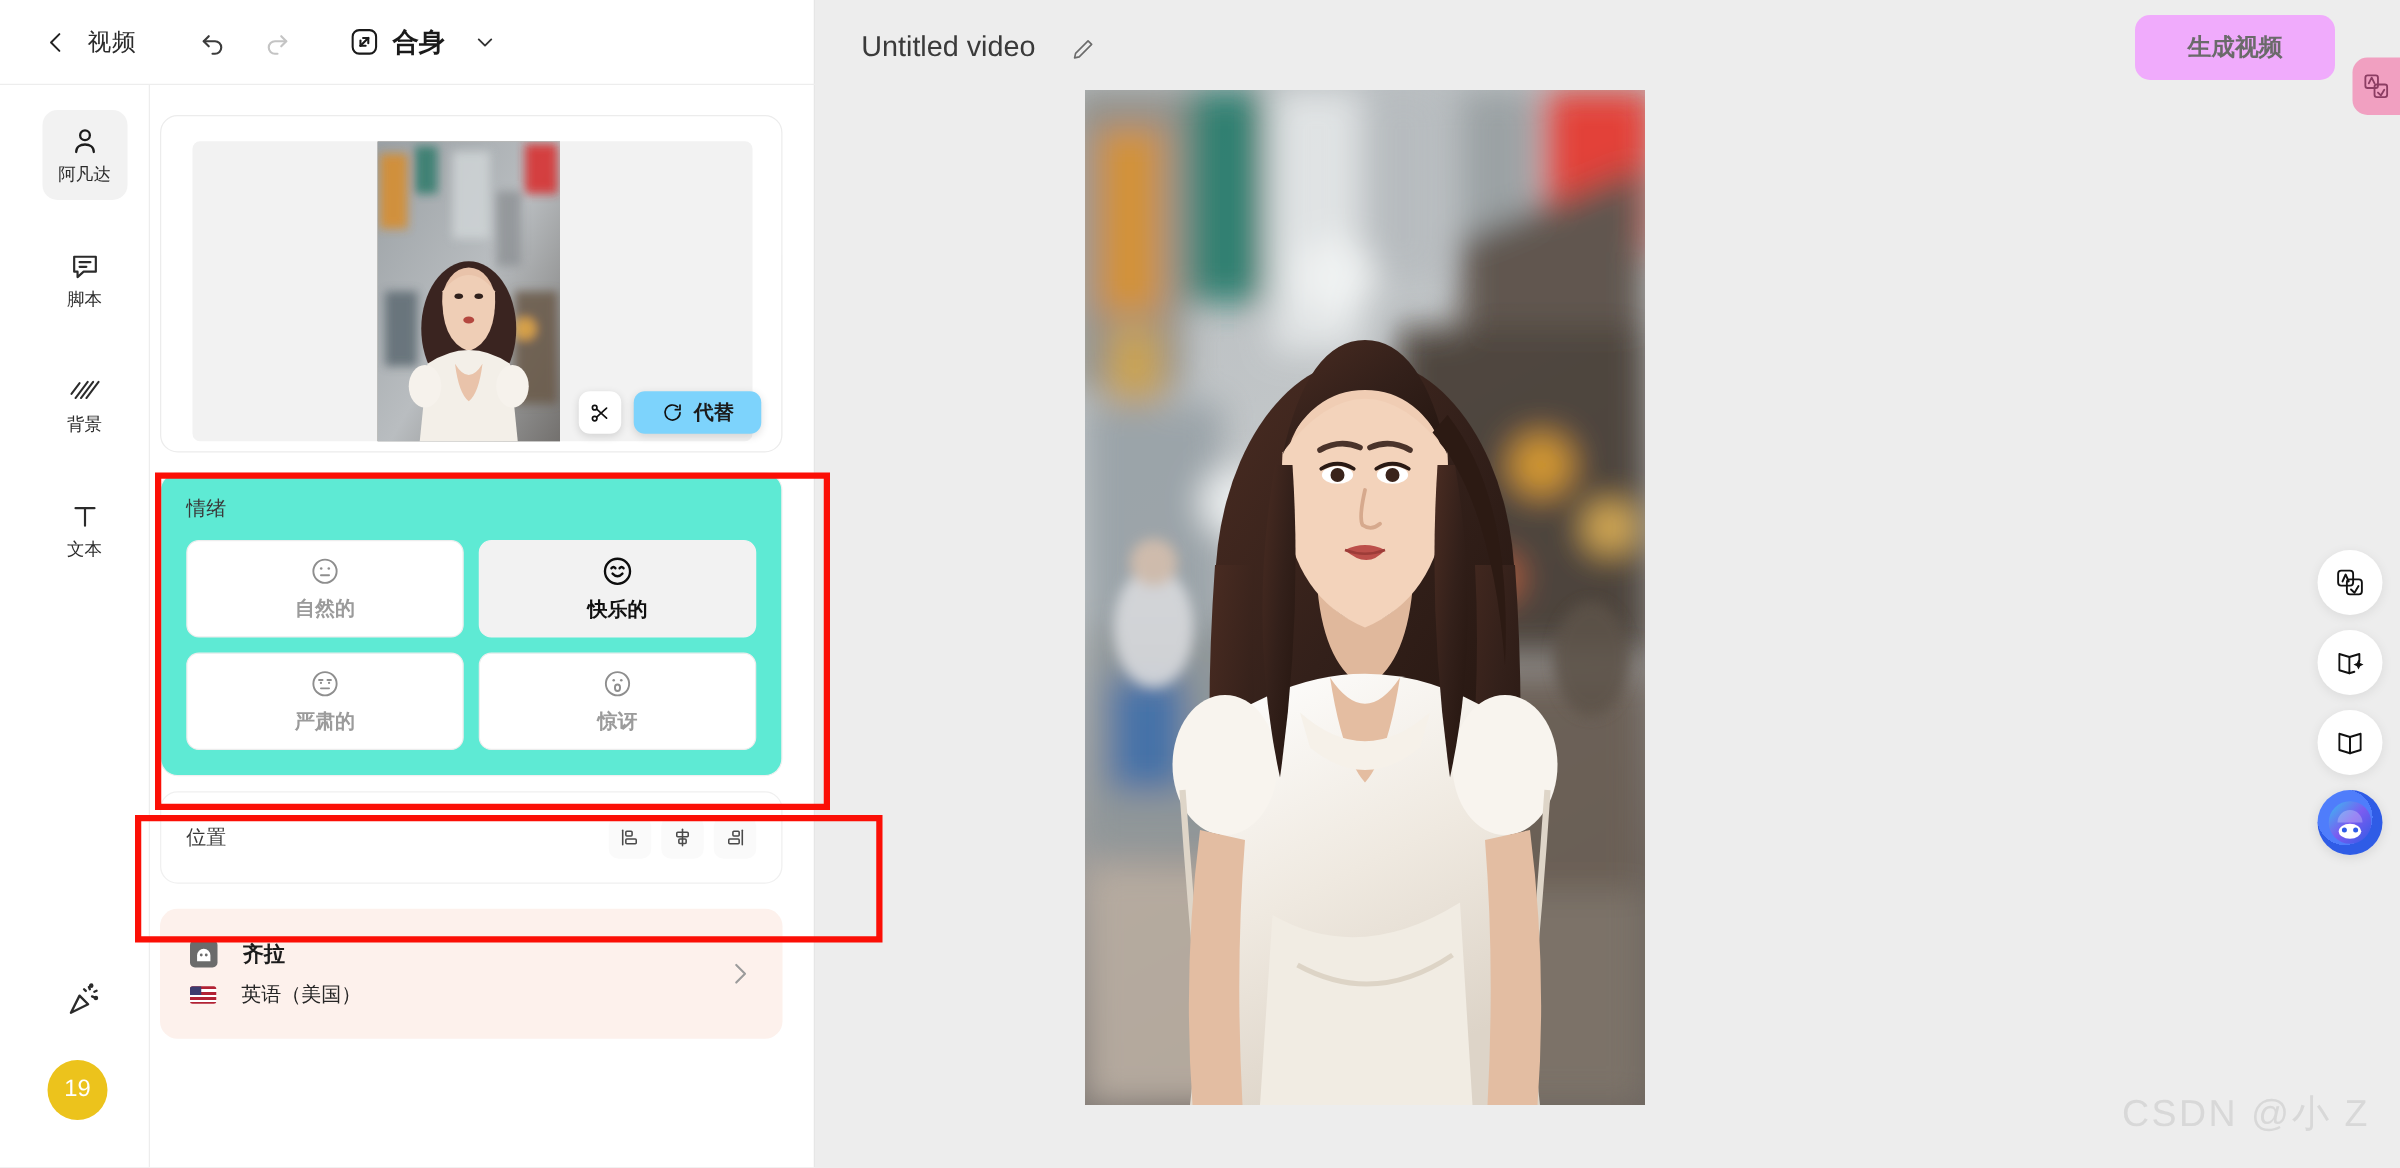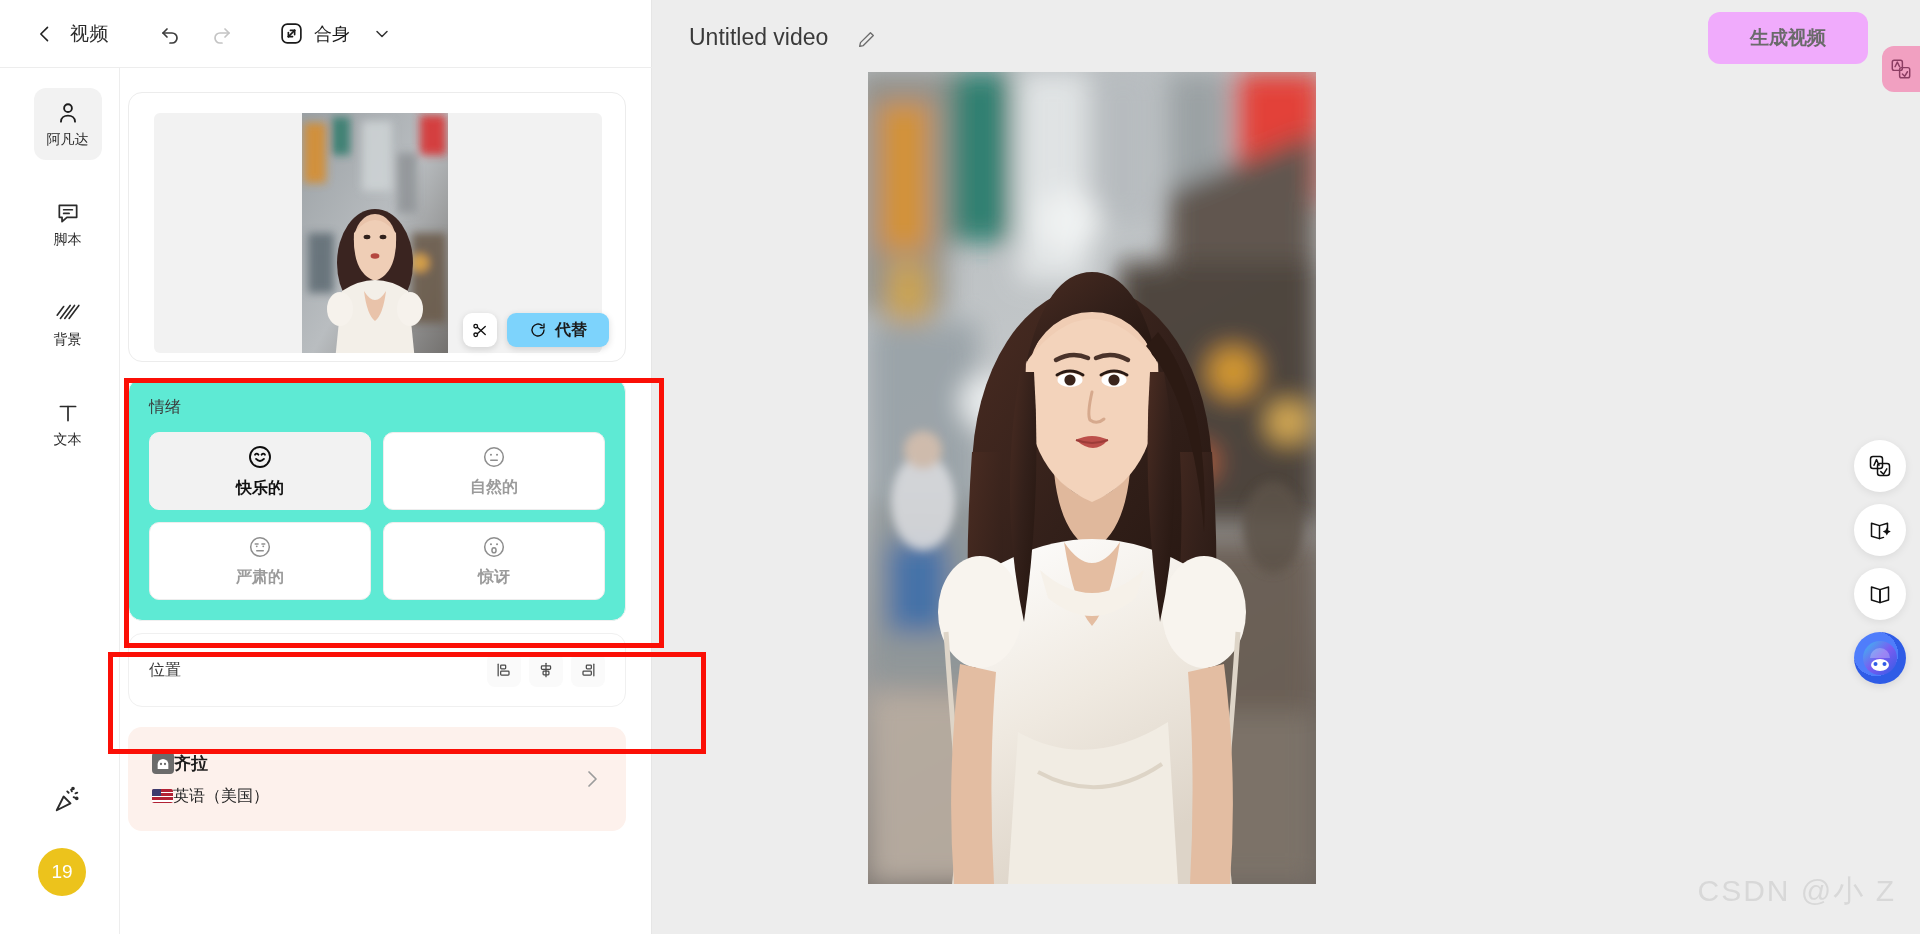--- a/index.html
+++ b/index.html
@@ -41,21 +41,21 @@
     width: 36px; height: 36px;
     display: flex; align-items: center; justify-content: center;
     cursor: pointer;
   }
   .tb-undo { margin-left: 44px; }
   .tb-redo { margin-left: 14px; }
   .tb-fit {
     display: flex; align-items: center; gap: 10px;
     margin-left: 40px; cursor: pointer;
   }
-  .tb-fit-label { font-size: 18px; font-weight: normal; color: #1a1a1a; }
+  .tb-fit-label { font-size: 21px; font-weight: bold; color: #1a1a1a; }
   .tb-chevron { margin-left: 12px; display: flex; align-items: center; }
 
   
   .rail {
     position: absolute; left: 16px; top: 68px;
     width: 104px; height: 866px;
     border-right: 1px solid #ededed;
     padding-top: 20px;
   }
   .rail-item {
@@ -186,21 +186,21 @@
     margin-top: 20px;
     width: 498px; height: 104px;
     background: #fdf1ec;
     border-radius: 14px;
     display: flex; align-items: center;
     padding: 0 22px 0 24px;
     justify-content: space-between;
     cursor: pointer;
   }
   .voice-lines { display: flex; flex-direction: column; gap: 11px; }
-  .voice-row { display: flex; align-items: center; gap: 0; }
+  .voice-row { display: flex; align-items: center; gap: 20px; }
   .voice-name { font-size: 17px; font-weight: bold; color: #1c1c1c; }
   .voice-lang { font-size: 16px; color: #262626; }
   .flag {
     width: 21px; height: 14px; border-radius: 2px;
     background: linear-gradient(#b22234 0 18%, #fff 18% 30%, #b22234 30% 48%,
                  #fff 48% 60%, #b22234 60% 78%, #fff 78% 90%, #b22234 90% 100%);
     position: relative; overflow: hidden;
   }
   .flag::after {
     content: ""; position: absolute; left: 0; top: 0;
@@ -454,38 +454,38 @@
             </svg>
             <span>代替</span>
           </div>
         </div>
       </div>
 
       <div class="emotion-card">
         <div class="sec-title">情绪</div>
         <div class="emo-grid">
 
+          <div class="emo-cell">
+            <svg width="26" height="26" viewBox="0 0 24 24" fill="none" stroke="#8e8e8e" stroke-width="1.4" stroke-linecap="round">
+              <circle cx="12" cy="12" r="8.6"></circle>
+              <circle cx="9.2" cy="10" r=".95" fill="#8e8e8e" stroke="none"></circle>
+              <circle cx="14.8" cy="10" r=".95" fill="#8e8e8e" stroke="none"></circle>
+              <path d="M9 15h6"></path>
+            </svg>
+            <div class="emo-label">自然的</div>
+          </div>
+
           <div class="emo-cell selected">
             <svg width="28" height="28" viewBox="0 0 24 24" fill="none" stroke="#0d0d0d" stroke-width="1.6" stroke-linecap="round">
               <circle cx="12" cy="12" r="8.6"></circle>
               <path d="M7.8 10q1.4-1.8 2.8 0"></path>
               <path d="M13.4 10q1.4-1.8 2.8 0"></path>
               <path d="M8.6 13.6q3.4 3.6 6.8 0"></path>
             </svg>
             <div class="emo-label">快乐的</div>
-          </div>
-
-          <div class="emo-cell">
-            <svg width="26" height="26" viewBox="0 0 24 24" fill="none" stroke="#8e8e8e" stroke-width="1.4" stroke-linecap="round">
-              <circle cx="12" cy="12" r="8.6"></circle>
-              <circle cx="9.2" cy="10" r=".95" fill="#8e8e8e" stroke="none"></circle>
-              <circle cx="14.8" cy="10" r=".95" fill="#8e8e8e" stroke="none"></circle>
-              <path d="M9 15h6"></path>
-            </svg>
-            <div class="emo-label">自然的</div>
           </div>
 
           <div class="emo-cell">
             <svg width="26" height="26" viewBox="0 0 24 24" fill="none" stroke="#8e8e8e" stroke-width="1.4" stroke-linecap="round">
               <circle cx="12" cy="12" r="8.6"></circle>
               <path d="M7.6 9.2h2.6"></path>
                 <path d="M13.8 9.2h2.6"></path>
               <circle cx="9" cy="11.4" r=".85" fill="#8e8e8e" stroke="none"></circle>
               <circle cx="15" cy="11.4" r=".85" fill="#8e8e8e" stroke="none"></circle>
               <path d="M9 15.4h6"></path>

